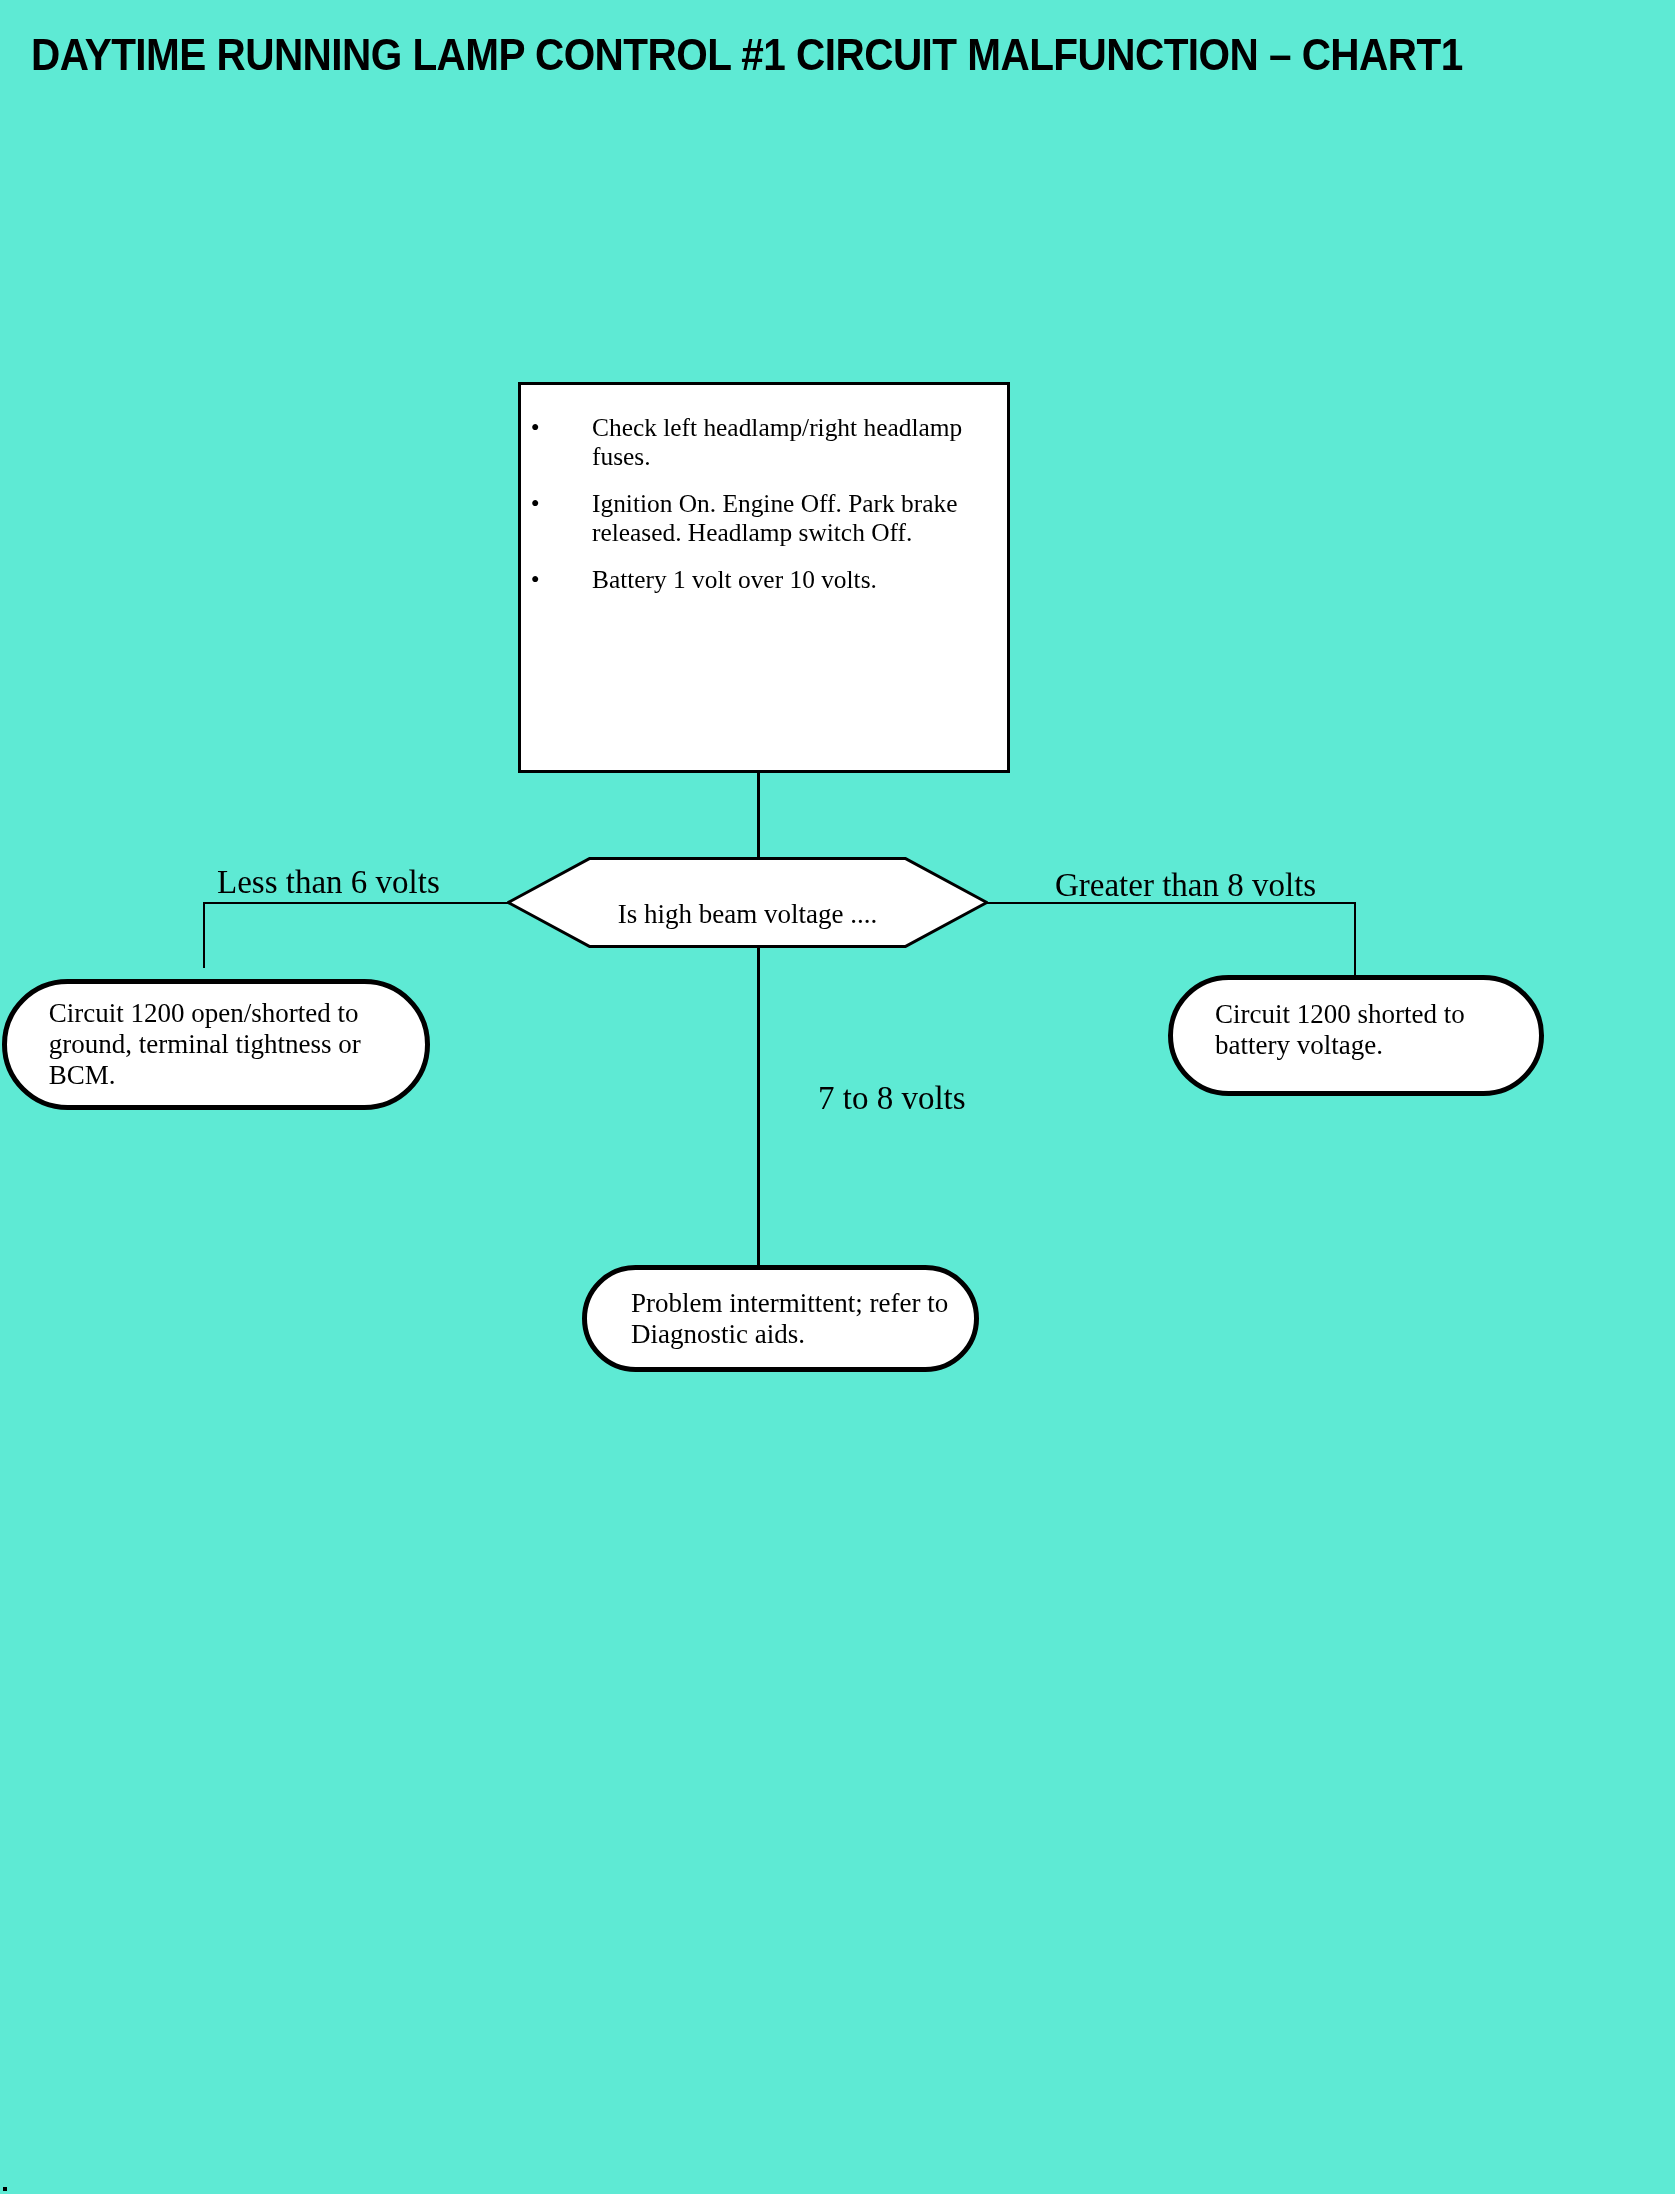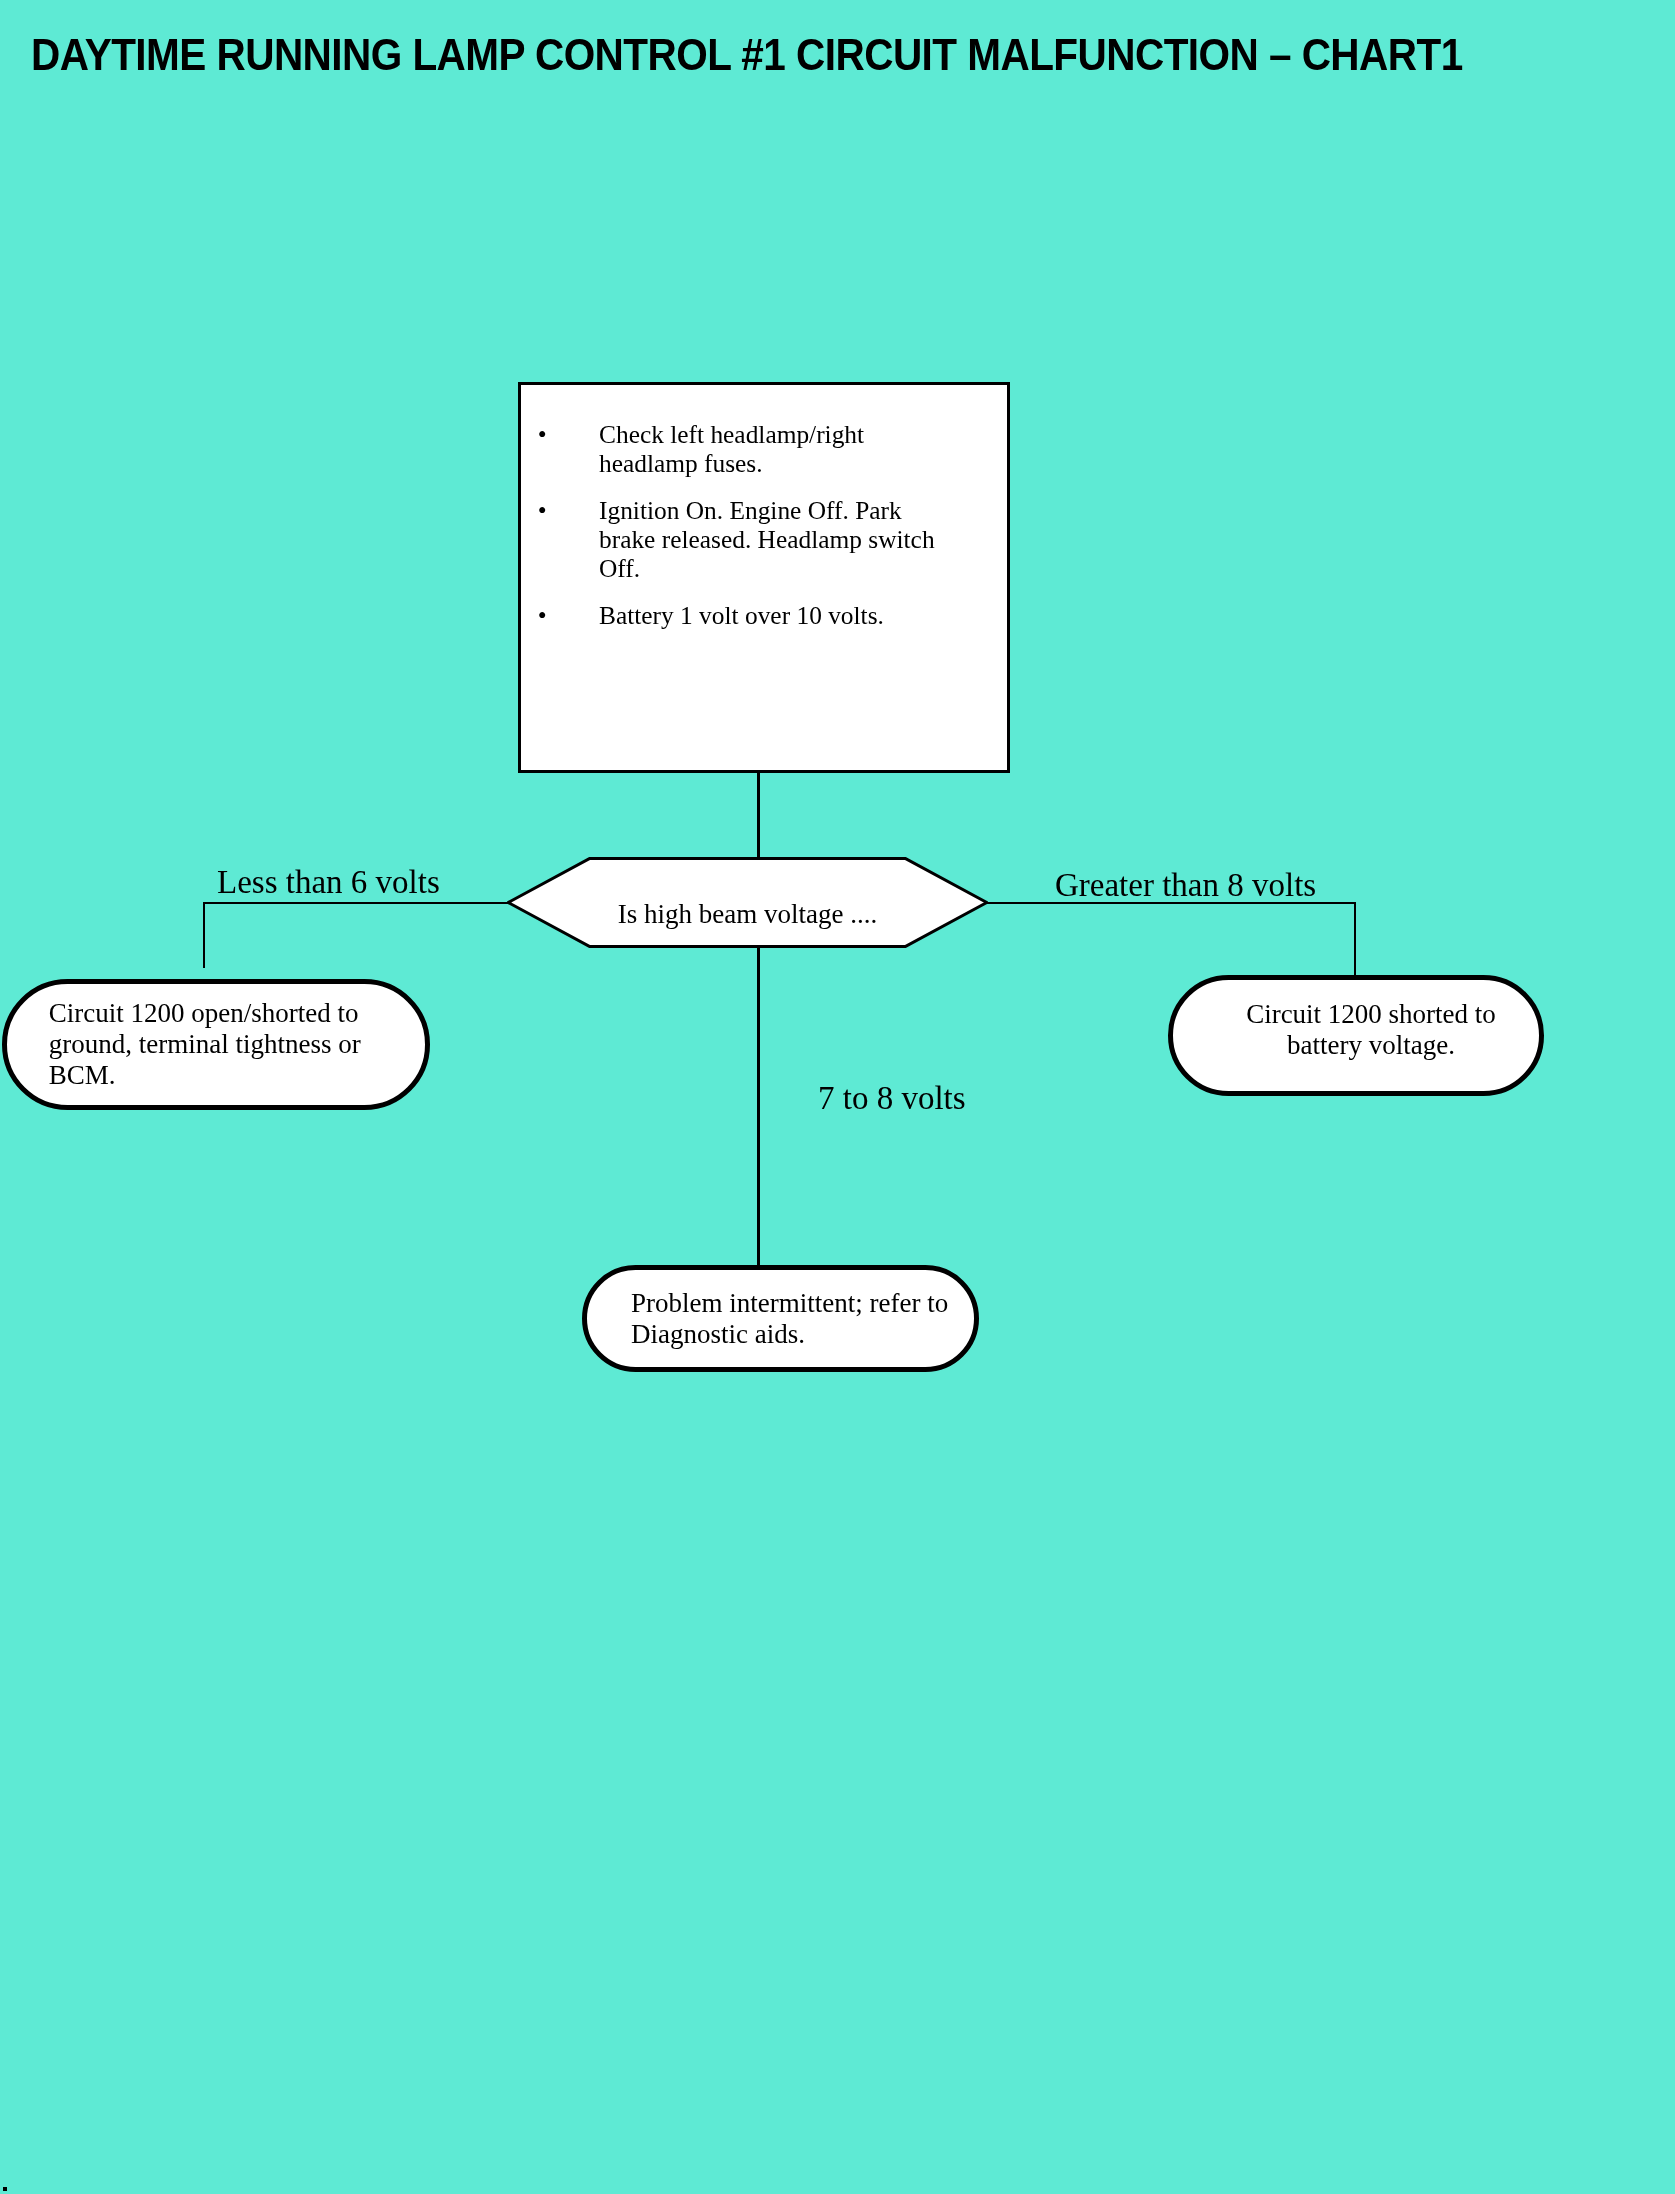--- a/index.html
+++ b/index.html
@@ -20,21 +20,21 @@
     transform:scaleX(0.90);transform-origin:left top;
   }
   
   .setup-box{
     position:absolute;left:518px;top:382px;
     width:492px;height:391px;
     border:3px solid #000;box-sizing:border-box;
     background:#fff;
   }
   .setup-box ul{
-    list-style:none;margin:7px;padding:28px 36px 0 0;
+    list-style:none;margin:0;padding:28px 36px 0 0;
   }
   .setup-box li{
     position:relative;
     padding-left:71px;
     font-size:25.4px;line-height:29px;
     margin-bottom:18px;
   }
   .setup-box li::before{
     content:"\2022";
     position:absolute;left:9.7px;top:0;
@@ -55,21 +55,21 @@
   
   .pill{
     position:absolute;box-sizing:border-box;
     border:5.4px solid #000;border-radius:73px;
     background:#fff;
     display:flex;align-items:center;
     font-size:27px;line-height:31px;
   }
   .pill .pill-text{display:block;}
   #pill-left   {left:1.8px;   top:966px;width:428px;height:131px;padding:0 18px 0 42px;margin-top:13px;}
-  #pill-right  {left:1168px;top:975px;width:376px;height:121px;padding:0 12px 12px 42px;text-align:center;}
+  #pill-right  {left:1168px;top:975px;width:376px;height:121px;padding:0 12px 12px 42px;}
   #pill-bottom {left:582px; top:1265px;width:397px;height:107px;padding:0 12px 0 44px;}
   
   .corner-dot{position:absolute;left:3px;top:2187px;width:3.6px;height:3.6px;background:#000;}
 </style>
 </head>
 <body>
 
 <div id="canvas">
 
   <div class="page-title">DAYTIME RUNNING LAMP CONTROL #1 CIRCUIT MALFUNCTION – CHART1</div>

